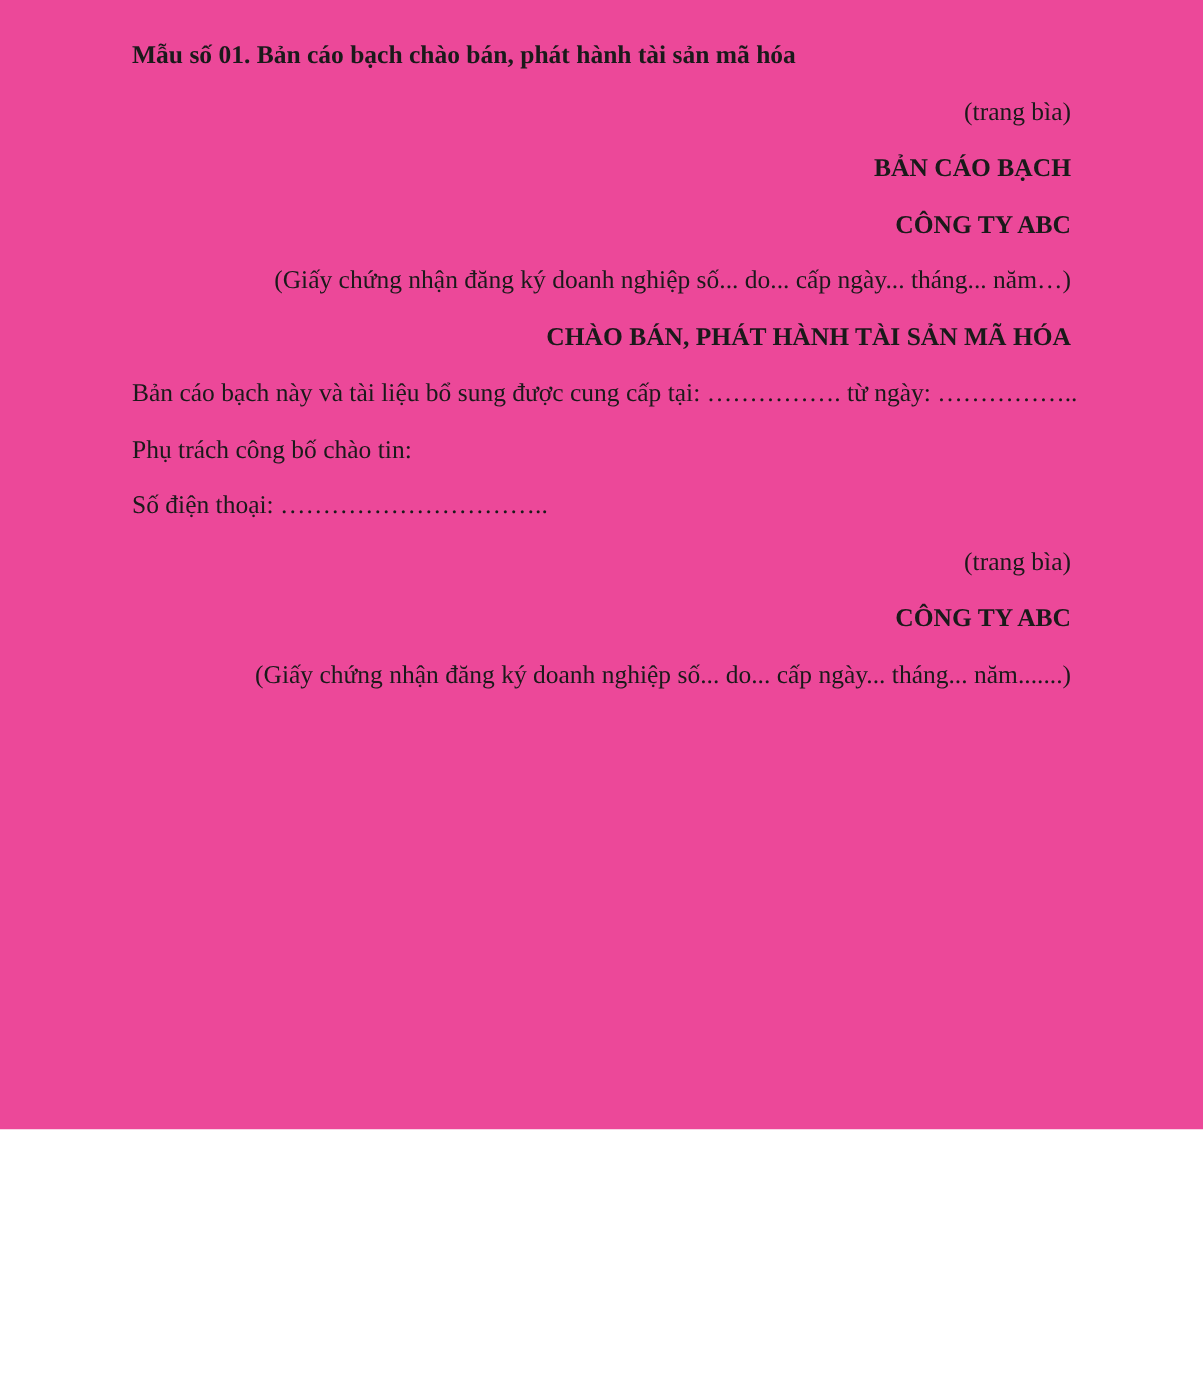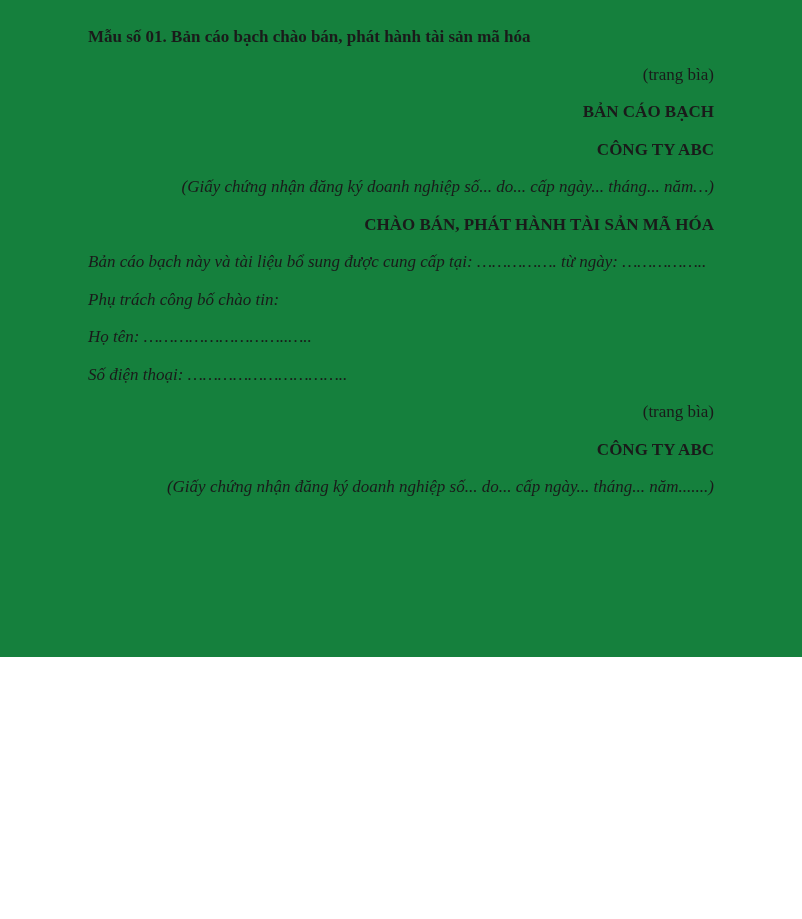--- a/index.html
+++ b/index.html
@@ -3,36 +3,36 @@
 <meta charset="utf-8">
 <style>
   html, body {
     margin: 0;
     padding: 0;
     background: #ffffff;
   }
   .page {
     position: relative;
     width: 802px;
-    height: 657px;
-    background: #15803d;
+    height: 753px;
+    background: #ec4899;
     box-sizing: border-box;
     padding: 18px 88px 0 88px;
     font-family: "Liberation Serif", "DejaVu Serif", serif;
     font-size: 17px;
     line-height: 37.5px;
     color: #1a1a1a;
     overflow: hidden;
   }
   .page p {
     margin: 0;
     white-space: nowrap;
   }
   .bold   { font-weight: bold; }
-  .italic { font-style: italic; }
+  .italic { }
   .center { text-align: right; }
   .left   { text-align: left; }
   
   .gap-title  { margin-top: 139px; }  
   .gap-sub    { margin-top: 35px; }   
   .gap-body   { margin-top: 37px; }   
   .gap-cover2 { margin-top: 72px; }   
 </style>
 </head>
 <body>
@@ -49,21 +49,20 @@
 
   <p class="center italic">(Giấy chứng nhận đăng ký doanh nghiệp số... do... cấp ngày... tháng... năm…)</p>
 
 
   <p class="center bold gap-sub">CHÀO BÁN, PHÁT HÀNH TÀI SẢN MÃ HÓA</p>
 
   <p class="left italic gap-body">Bản cáo bạch này và tài liệu bổ sung được cung cấp tại: ……………. từ ngày: ……………..</p>
 
   <p class="left italic">Phụ trách công bố chào tin:</p>
 
-  <p class="left italic">Họ tên: ………………………..…..</p>
 
 
   <p class="left italic">Số điện thoại: …………………………..</p>
 
   <p class="center gap-cover2">(trang bìa)</p>
 
   <p class="center bold">CÔNG TY ABC</p>
 
   <p class="center italic">(Giấy chứng nhận đăng ký doanh nghiệp số... do... cấp ngày... tháng... năm.......)</p>
 

